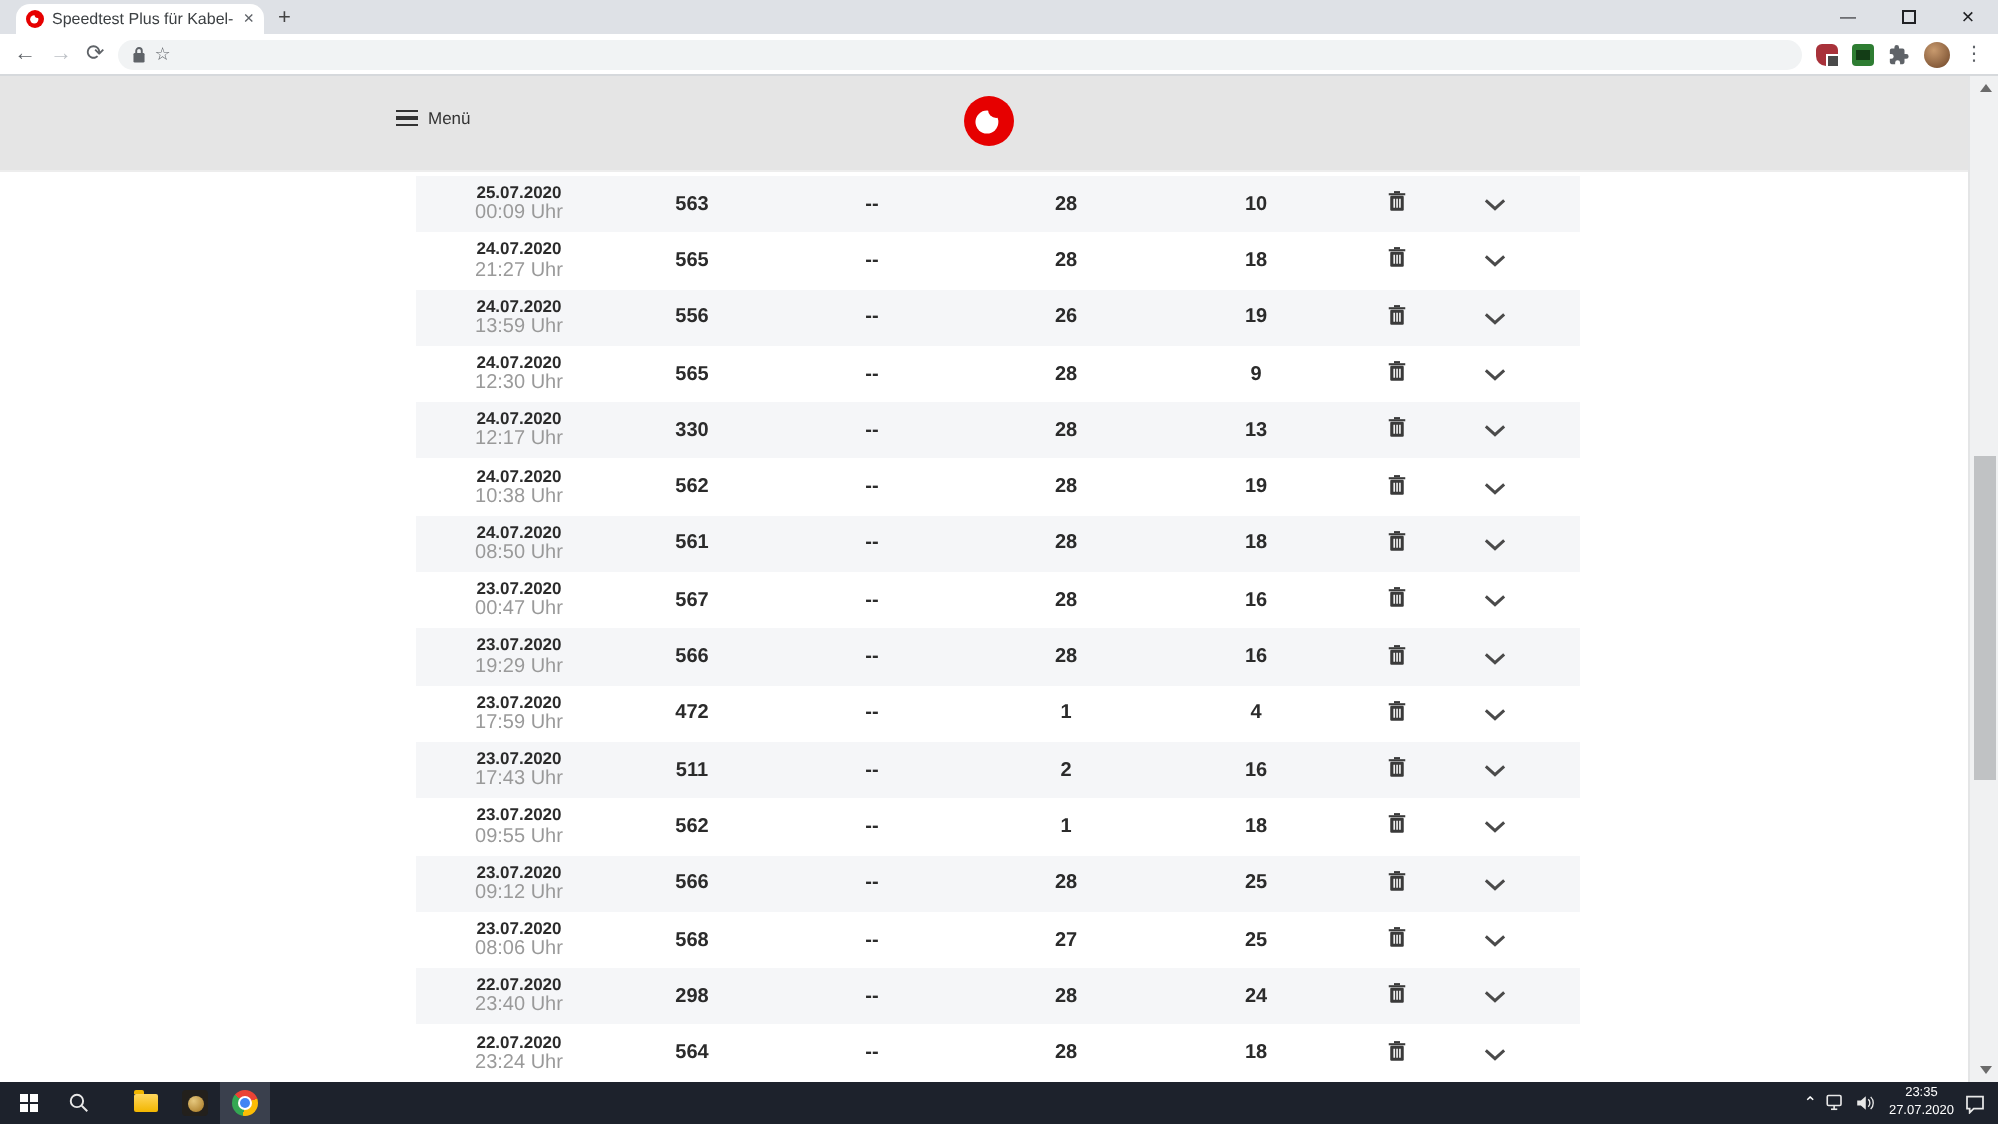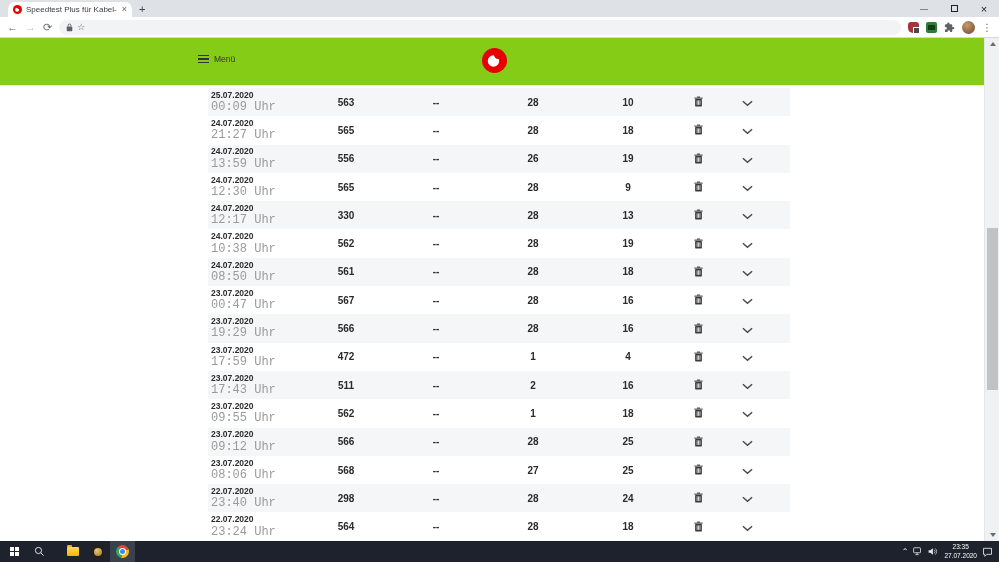--- a/index.html
+++ b/index.html
@@ -25,34 +25,34 @@
   .star { font-size:9px; color:#5f6368; }
   .ext-red { width:11px; height:11px; background:#a8323a; border-radius:3px 3px 5px 5px; position:relative; }
   .ext-red:after { content:""; position:absolute; right:-1px; bottom:-1px; width:5px; height:5px; background:#4a4a4a; border:1px solid #fff; }
   .ext-green { width:11px; height:11px; background:#2e7d32; border-radius:2px; position:relative; }
   .ext-green:after { content:""; position:absolute; left:2px; top:3px; width:7px; height:5px; background:#133d16; }
   .avatar { width:13px; height:13px; border-radius:50%; background:radial-gradient(circle at 35% 30%, #d8a want, #8a5a3a), radial-gradient(circle at 40% 35%, #caa27c, #6d4427); }
   .kebab { font-size:10px; color:#5f6368; }
 
   
   .viewport { position:relative; height:503px; background:#fff; overflow:hidden; }
-  .page-header { height:48px; position:relative; border-bottom:1px solid #ededed; background:#84cc16; }
+  .page-header { height:48px; position:relative; border-bottom:1px solid #ededed; background:#e5e5e5; }
   .menu-group { position:absolute; left:198px; top:16px; display:flex; align-items:center; gap:5px; }
   .hamburger { display:flex; flex-direction:column; gap:2px; }
   .hamburger span { width:11px; height:1.6px; background:#333; }
   .menu-label { font-size:8.5px; color:#333; }
   .vf-logo { position:absolute; left:482px; top:10px; }
 
   
   .results { position:absolute; left:208px; top:50px; width:582px; }
   .rrow { height:28.3px; display:flex; align-items:center; }
   .rrow:nth-child(odd) { background:#f5f6f8; }
-  .cell-date { width:100px; padding-left:3px; }
+  .cell-date { width:100px; padding-left:3px;text-align:center; }
   .cell-date .d { font-size:8.5px; font-weight:bold; color:#2b2b2b; line-height:1.2; }
-  .cell-date .t { font-size:12px; color:#9a9a9a; line-height:1.2;font-family:Liberation Mono, monospace; }
+  .cell-date .t { font-size:10px; color:#9a9a9a; line-height:1.2; }
   .cell-v { font-size:10px; font-weight:bold; color:#2b2b2b; text-align:center; }
   .w1 { width:76px; } .w2 { width:104px; } .w3 { width:90px; } .w4 { width:100px; }
   .cell-trash { width:40px; text-align:center; }
   .cell-chev { width:58px; text-align:center; }
 
   
   .scrollbar { position:absolute; right:0; top:0; width:15px; height:100%; background:#f0f1f2; border-left:1px solid #e4e5e6; }
   .sb-arrow { position:absolute; left:0; width:15px; height:12px; display:flex; align-items:center; justify-content:center; }
   .tri-up { width:0; height:0; border-left:3px solid transparent; border-right:3px solid transparent; border-bottom:4px solid #6b6b6b; }
   .tri-down { width:0; height:0; border-left:3px solid transparent; border-right:3px solid transparent; border-top:4px solid #6b6b6b; }

